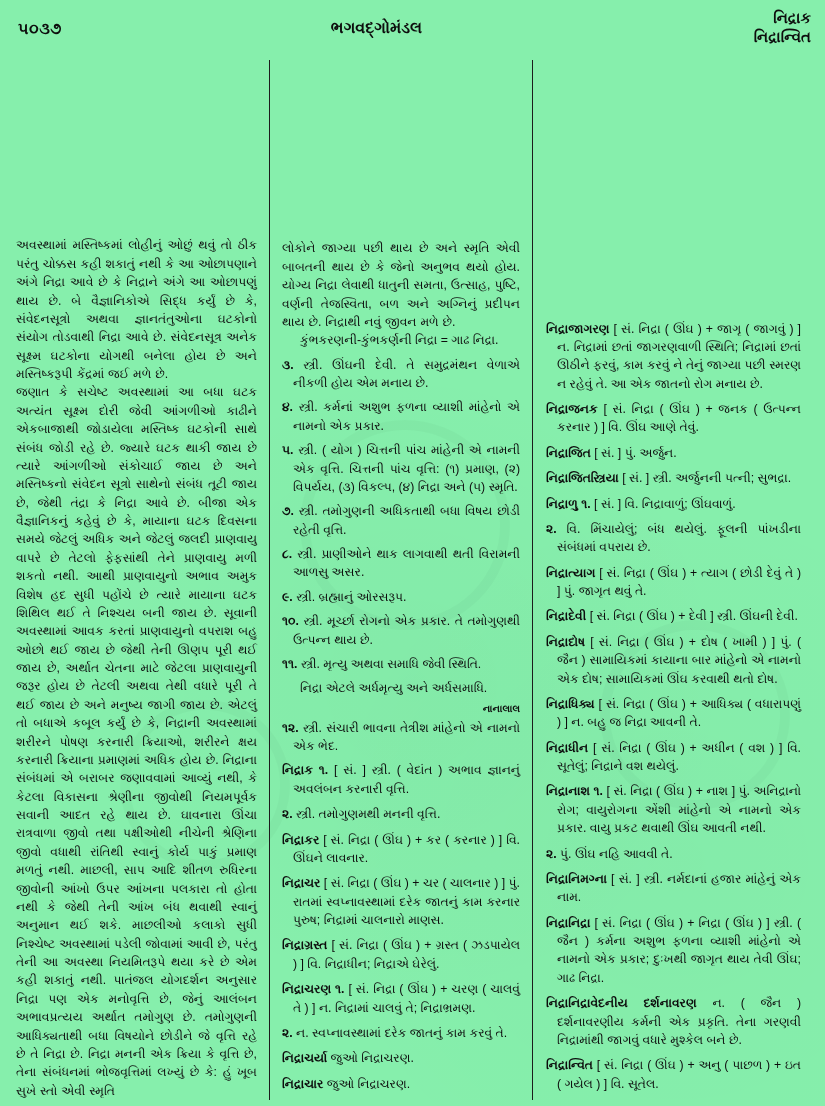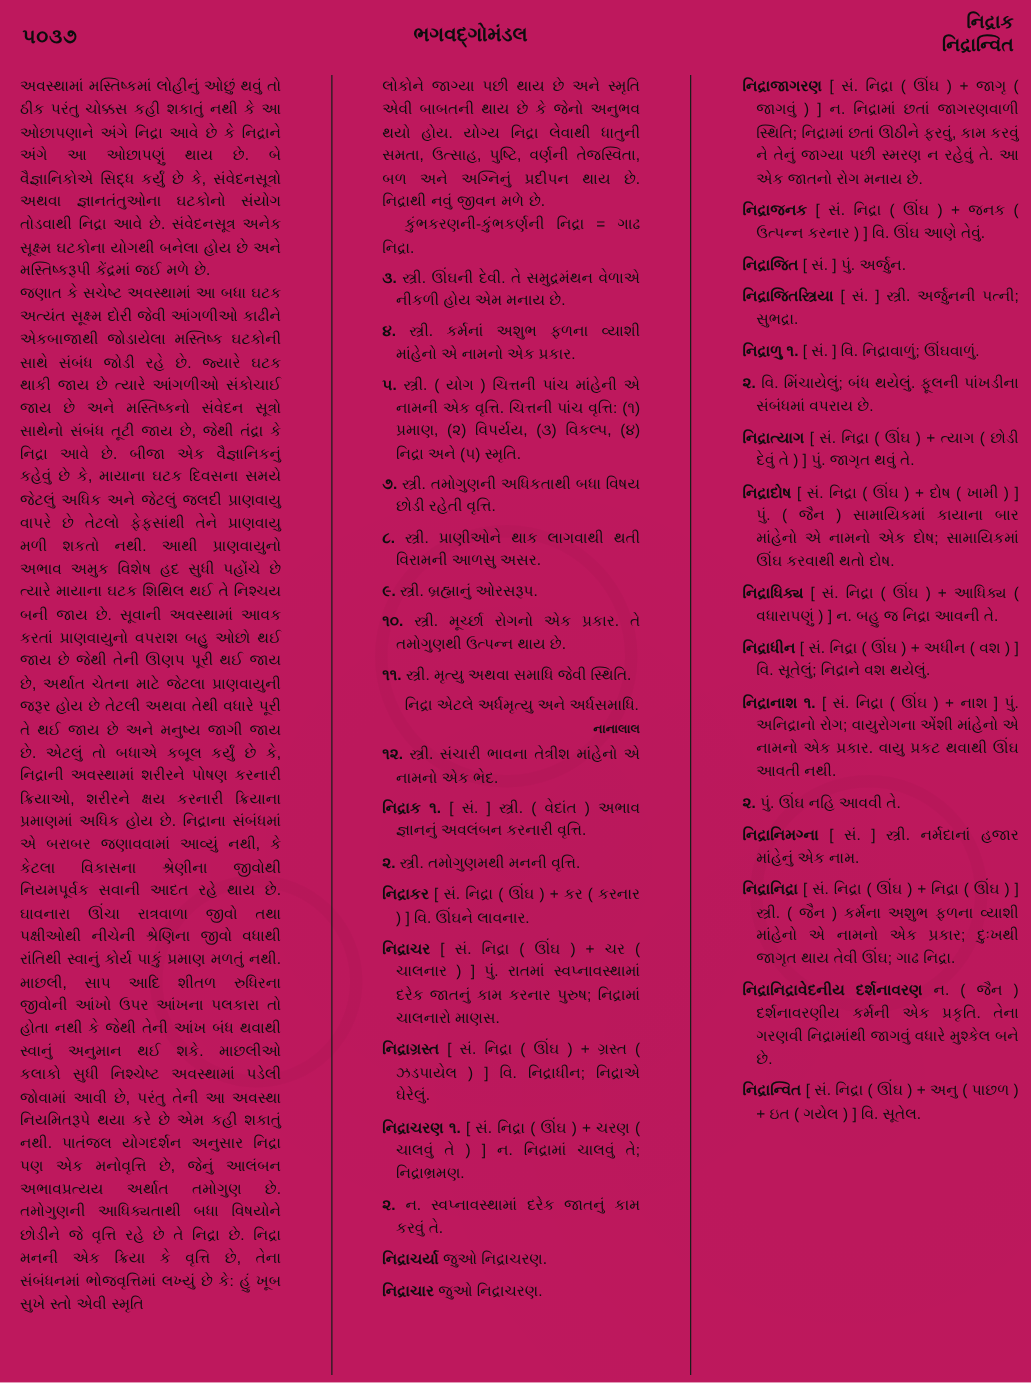--- a/index.html
+++ b/index.html
@@ -9,21 +9,21 @@
     background: #ffffff;
   }
   body {
     font-family: "Liberation Sans", sans-serif;
   }
   .page {
     position: relative;
     width: 825px;
     height: 1106px;
     margin: 0 auto;
-    background: #be185d;
+    background: #86efac;
     box-sizing: border-box;
     overflow: hidden;
     color: #0d0d0d;
     padding-left: 21px;
   }
   
   .scan-blotch {
     position: absolute;
     border-radius: 50%;
     background: transparent;
@@ -74,22 +74,21 @@
   .header-guide-last { display: block; }
 
   
   .columns {
     position: absolute;
     left: 16px;
     right: 10px;
     top: 60px;
     bottom: 6px;
     display: flex;
-    align-items: flex-start;
-    gap: 28px;
+    align-items: flex-end;
   }
   .col {
     box-sizing: border-box;
     font-size: 12.3px;
     line-height: 1.495;
   }
   .col-1 {
     width: 253px;
     padding-right: 12px;
   }
@@ -210,20 +209,21 @@
     <div class="col-rule"></div>
 
     <div class="col col-3" id="col3">
         <div class="entry hang"><span class="headword">નિદ્રાજાગરણ </span><span>[ સં. નિદ્રા ( ઊંઘ ) + જાગૃ ( જાગવું ) ] </span><span>ન. </span><span>નિદ્રામાં છતાં જાગરણવાળી સ્થિતિ; નિદ્રામાં છતાં ઊઠીને ફરવું, કામ કરવું ને તેનું જાગ્યા પછી સ્મરણ ન રહેવું તે. આ એક જાતનો રોગ મનાય છે.</span></div>
         <div class="entry hang"><span class="headword">નિદ્રાજનક </span><span>[ સં. નિદ્રા ( ઊંઘ ) + જનક ( ઉત્પન્ન કરનાર ) ] </span><span>વિ. </span><span>ઊંઘ આણે તેવું.</span></div>
         <div class="entry hang"><span class="headword">નિદ્રાજિત </span><span>[ સં. ] </span><span>પું. </span><span>અર્જુન.</span></div>
         <div class="entry hang"><span class="headword">નિદ્રાજિતસ્ત્રિયા </span><span>[ સં. ] </span><span>સ્ત્રી. </span><span>અર્જુનની પત્ની; સુભદ્રા.</span></div>
         <div class="entry hang"><span class="headword">નિદ્રાળુ </span><span class="sense-num">૧. </span><span>[ સં. ] </span><span>વિ. </span><span>નિદ્રાવાળું; ઊંઘવાળું.</span></div>
         <div class="entry hang"><span class="sense-num">૨. </span><span>વિ. </span><span>મિંચાયેલું; બંધ થયેલું. ફૂલની પાંખડીના સંબંધમાં વપરાય છે.</span></div>
         <div class="entry hang"><span class="headword">નિદ્રાત્યાગ </span><span>[ સં. નિદ્રા ( ઊંઘ ) + ત્યાગ ( છોડી દેવું તે ) ] </span><span>પું. </span><span>જાગૃત થવું તે.</span></div>
+        <div class="entry hang"><span class="headword">નિદ્રાદેવી </span><span>[ સં. નિદ્રા ( ઊંઘ ) + દેવી ] </span><span>સ્ત્રી. </span><span>ઊંઘની દેવી.</span></div>
         <div class="entry hang"><span class="headword">નિદ્રાદોષ </span><span>[ સં. નિદ્રા ( ઊંઘ ) + દોષ ( ખામી ) ] </span><span>પું. </span><span>( જૈન ) </span><span>સામાયિકમાં કાયાના બાર માંહેનો એ નામનો એક દોષ; સામાયિકમાં ઊંઘ કરવાથી થતો દોષ.</span></div>
         <div class="entry hang"><span class="headword">નિદ્રાધિક્ય </span><span>[ સં. નિદ્રા ( ઊંઘ ) + આધિક્ય ( વધારાપણું ) ] </span><span>ન. </span><span>બહુ જ નિદ્રા આવની તે.</span></div>
         <div class="entry hang"><span class="headword">નિદ્રાધીન </span><span>[ સં. નિદ્રા ( ઊંઘ ) + અધીન ( વશ ) ] </span><span>વિ. </span><span>સૂતેલું; નિદ્રાને વશ થયેલું.</span></div>
         <div class="entry hang"><span class="headword">નિદ્રાનાશ </span><span class="sense-num">૧. </span><span>[ સં. નિદ્રા ( ઊંઘ ) + નાશ ] </span><span>પું. </span><span>અનિદ્રાનો રોગ; વાયુરોગના એંશી માંહેનો એ નામનો એક પ્રકાર. વાયુ પ્રકટ થવાથી ઊંઘ આવતી નથી.</span></div>
         <div class="entry hang"><span class="sense-num">૨. </span><span>પું. </span><span>ઊંઘ નહિ આવવી તે.</span></div>
         <div class="entry hang"><span class="headword">નિદ્રાનિમગ્ના </span><span>[ સં. ] </span><span>સ્ત્રી. </span><span>નર્મદાનાં હજાર માંહેનું એક નામ.</span></div>
         <div class="entry hang"><span class="headword">નિદ્રાનિદ્રા </span><span>[ સં. નિદ્રા ( ઊંઘ ) + નિદ્રા ( ઊંઘ ) ] </span><span>સ્ત્રી. </span><span>( જૈન ) </span><span>કર્મના અશુભ ફળના વ્યાશી માંહેનો એ નામનો એક પ્રકાર; દુઃખથી જાગૃત થાય તેવી ઊંઘ; ગાઢ નિદ્રા.</span></div>
         <div class="entry hang"><span class="headword">નિદ્રાનિદ્રાવેદનીય દર્શનાવરણ </span><span>ન. </span><span>( જૈન ) </span><span>દર્શનાવરણીય કર્મની એક પ્રકૃતિ. તેના ગરણવી નિદ્રામાંથી જાગવું વધારે મુશ્કેલ બને છે.</span></div>
         <div class="entry hang"><span class="headword">નિદ્રાન્વિત </span><span>[ સં. નિદ્રા ( ઊંઘ ) + અનુ ( પાછળ ) + ઇત ( ગયેલ ) ] </span><span>વિ. </span><span>સૂતેલ.</span></div>
       </div>

